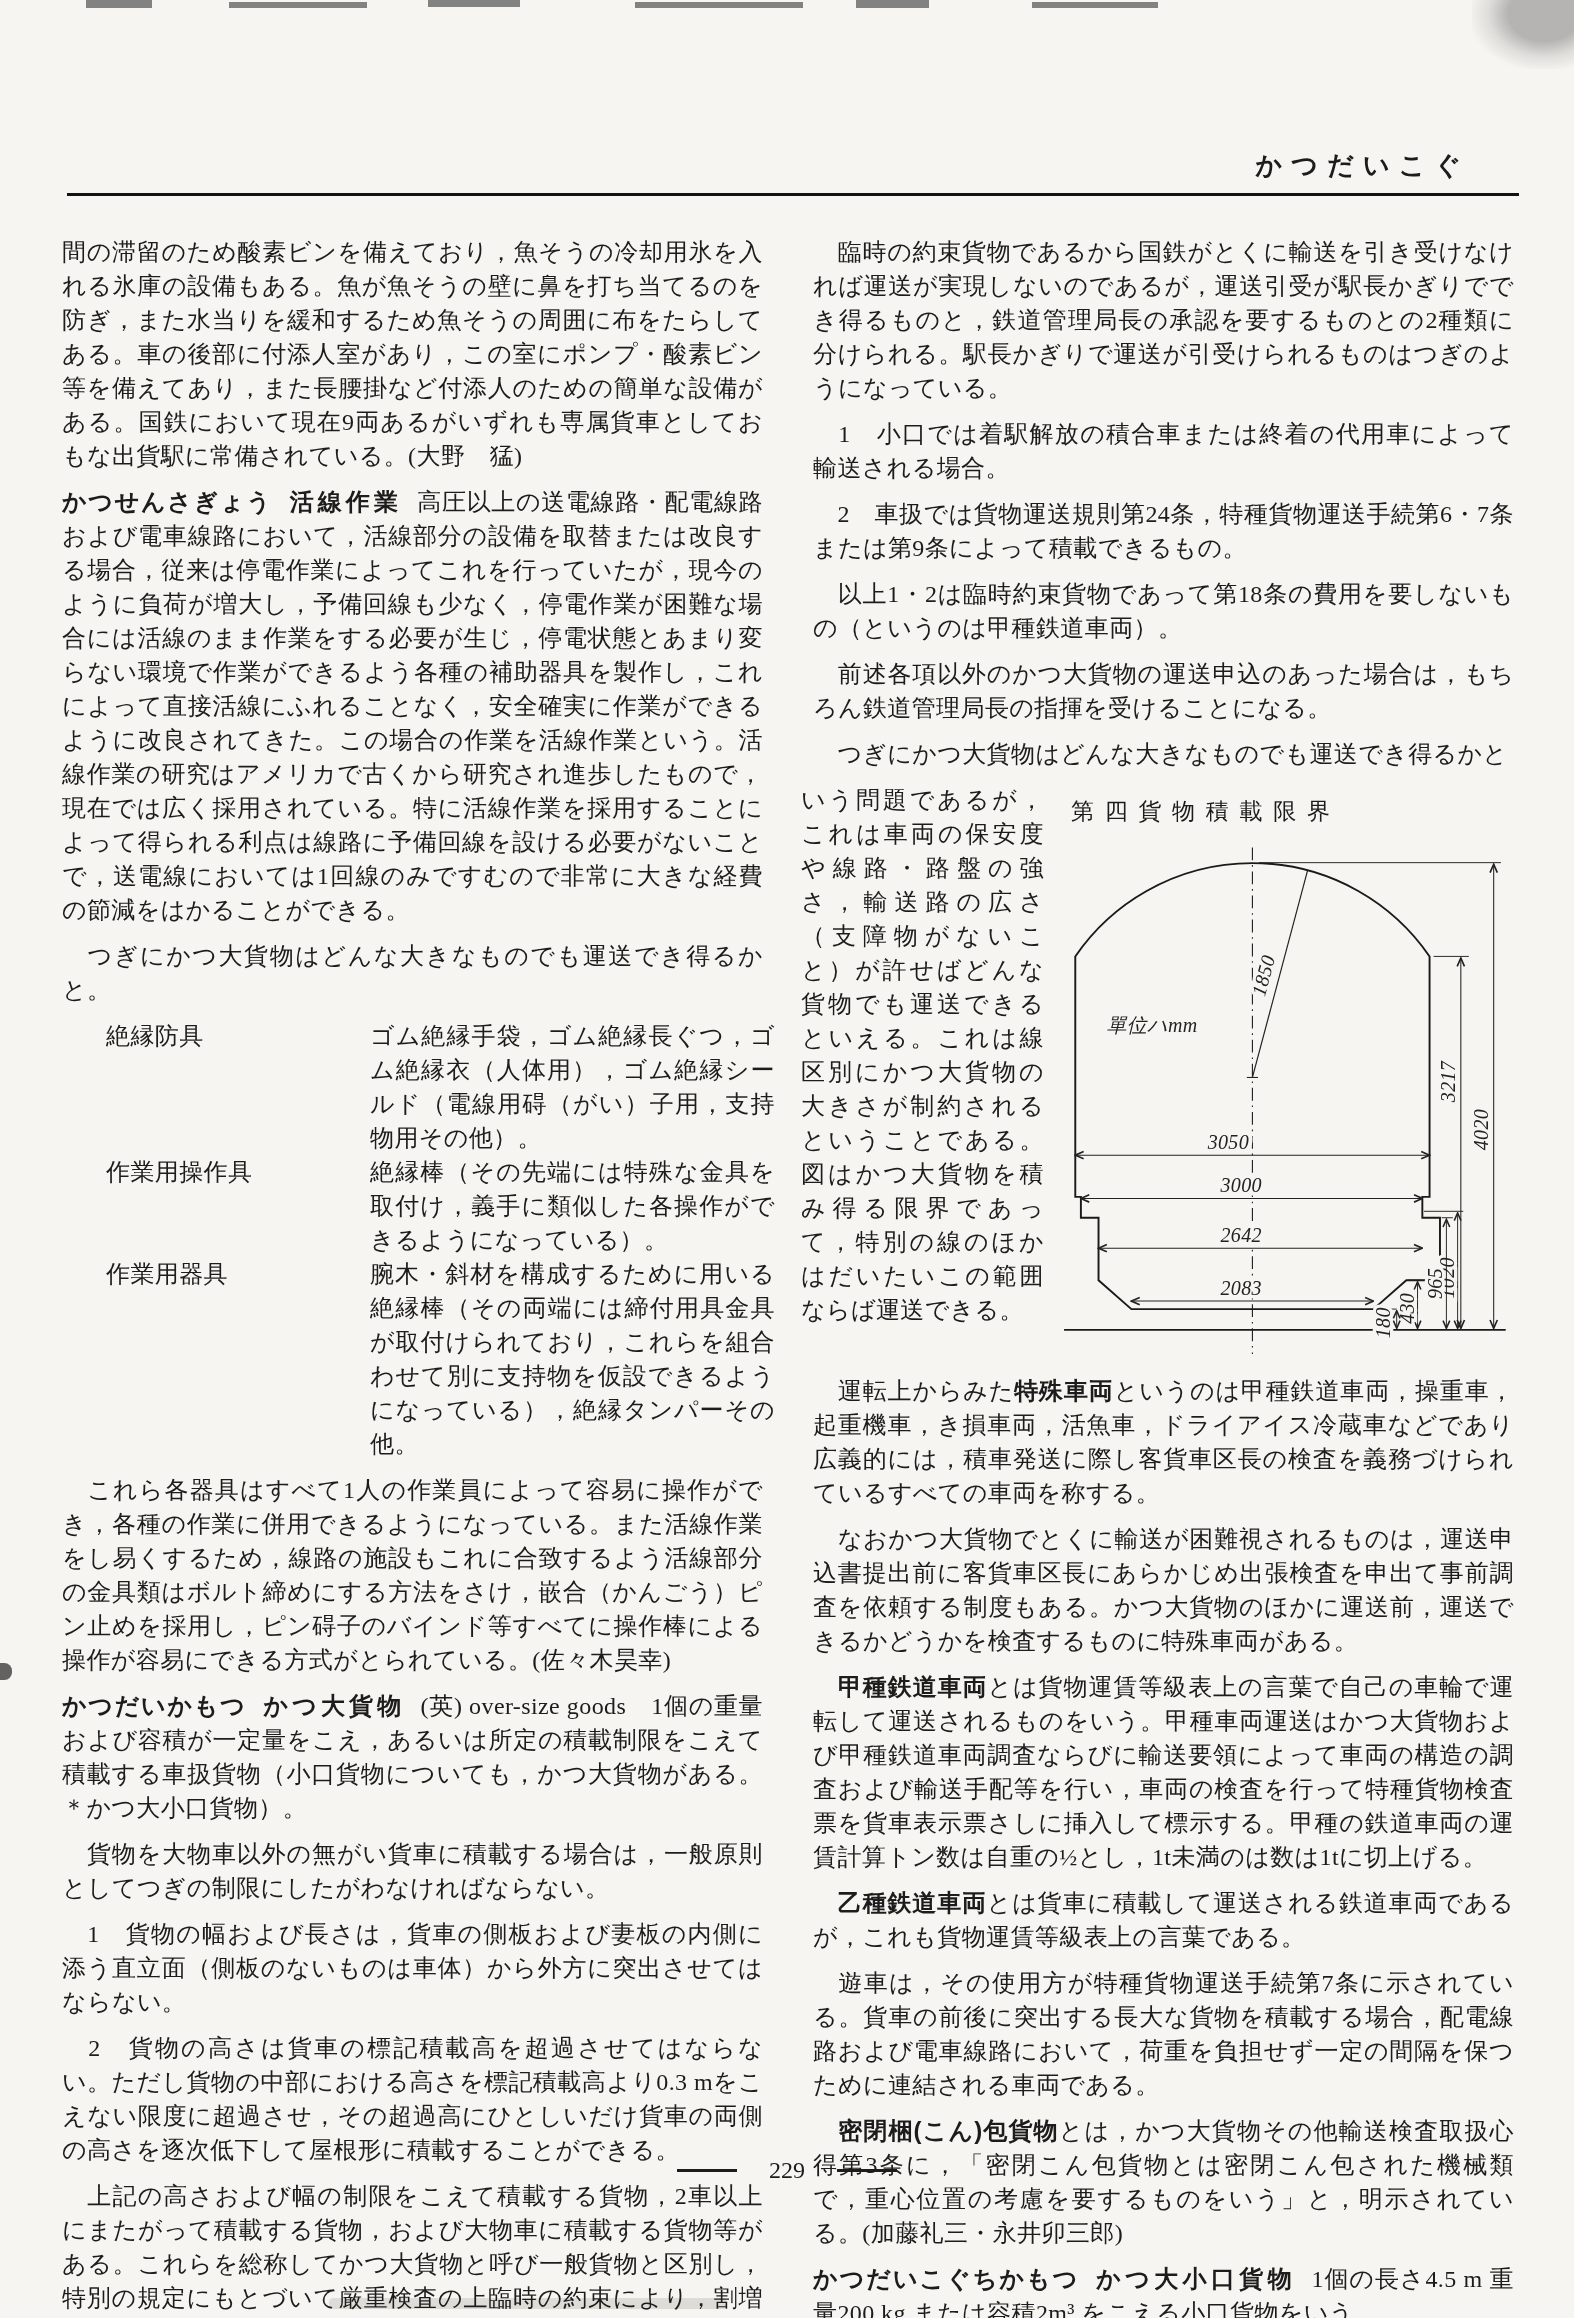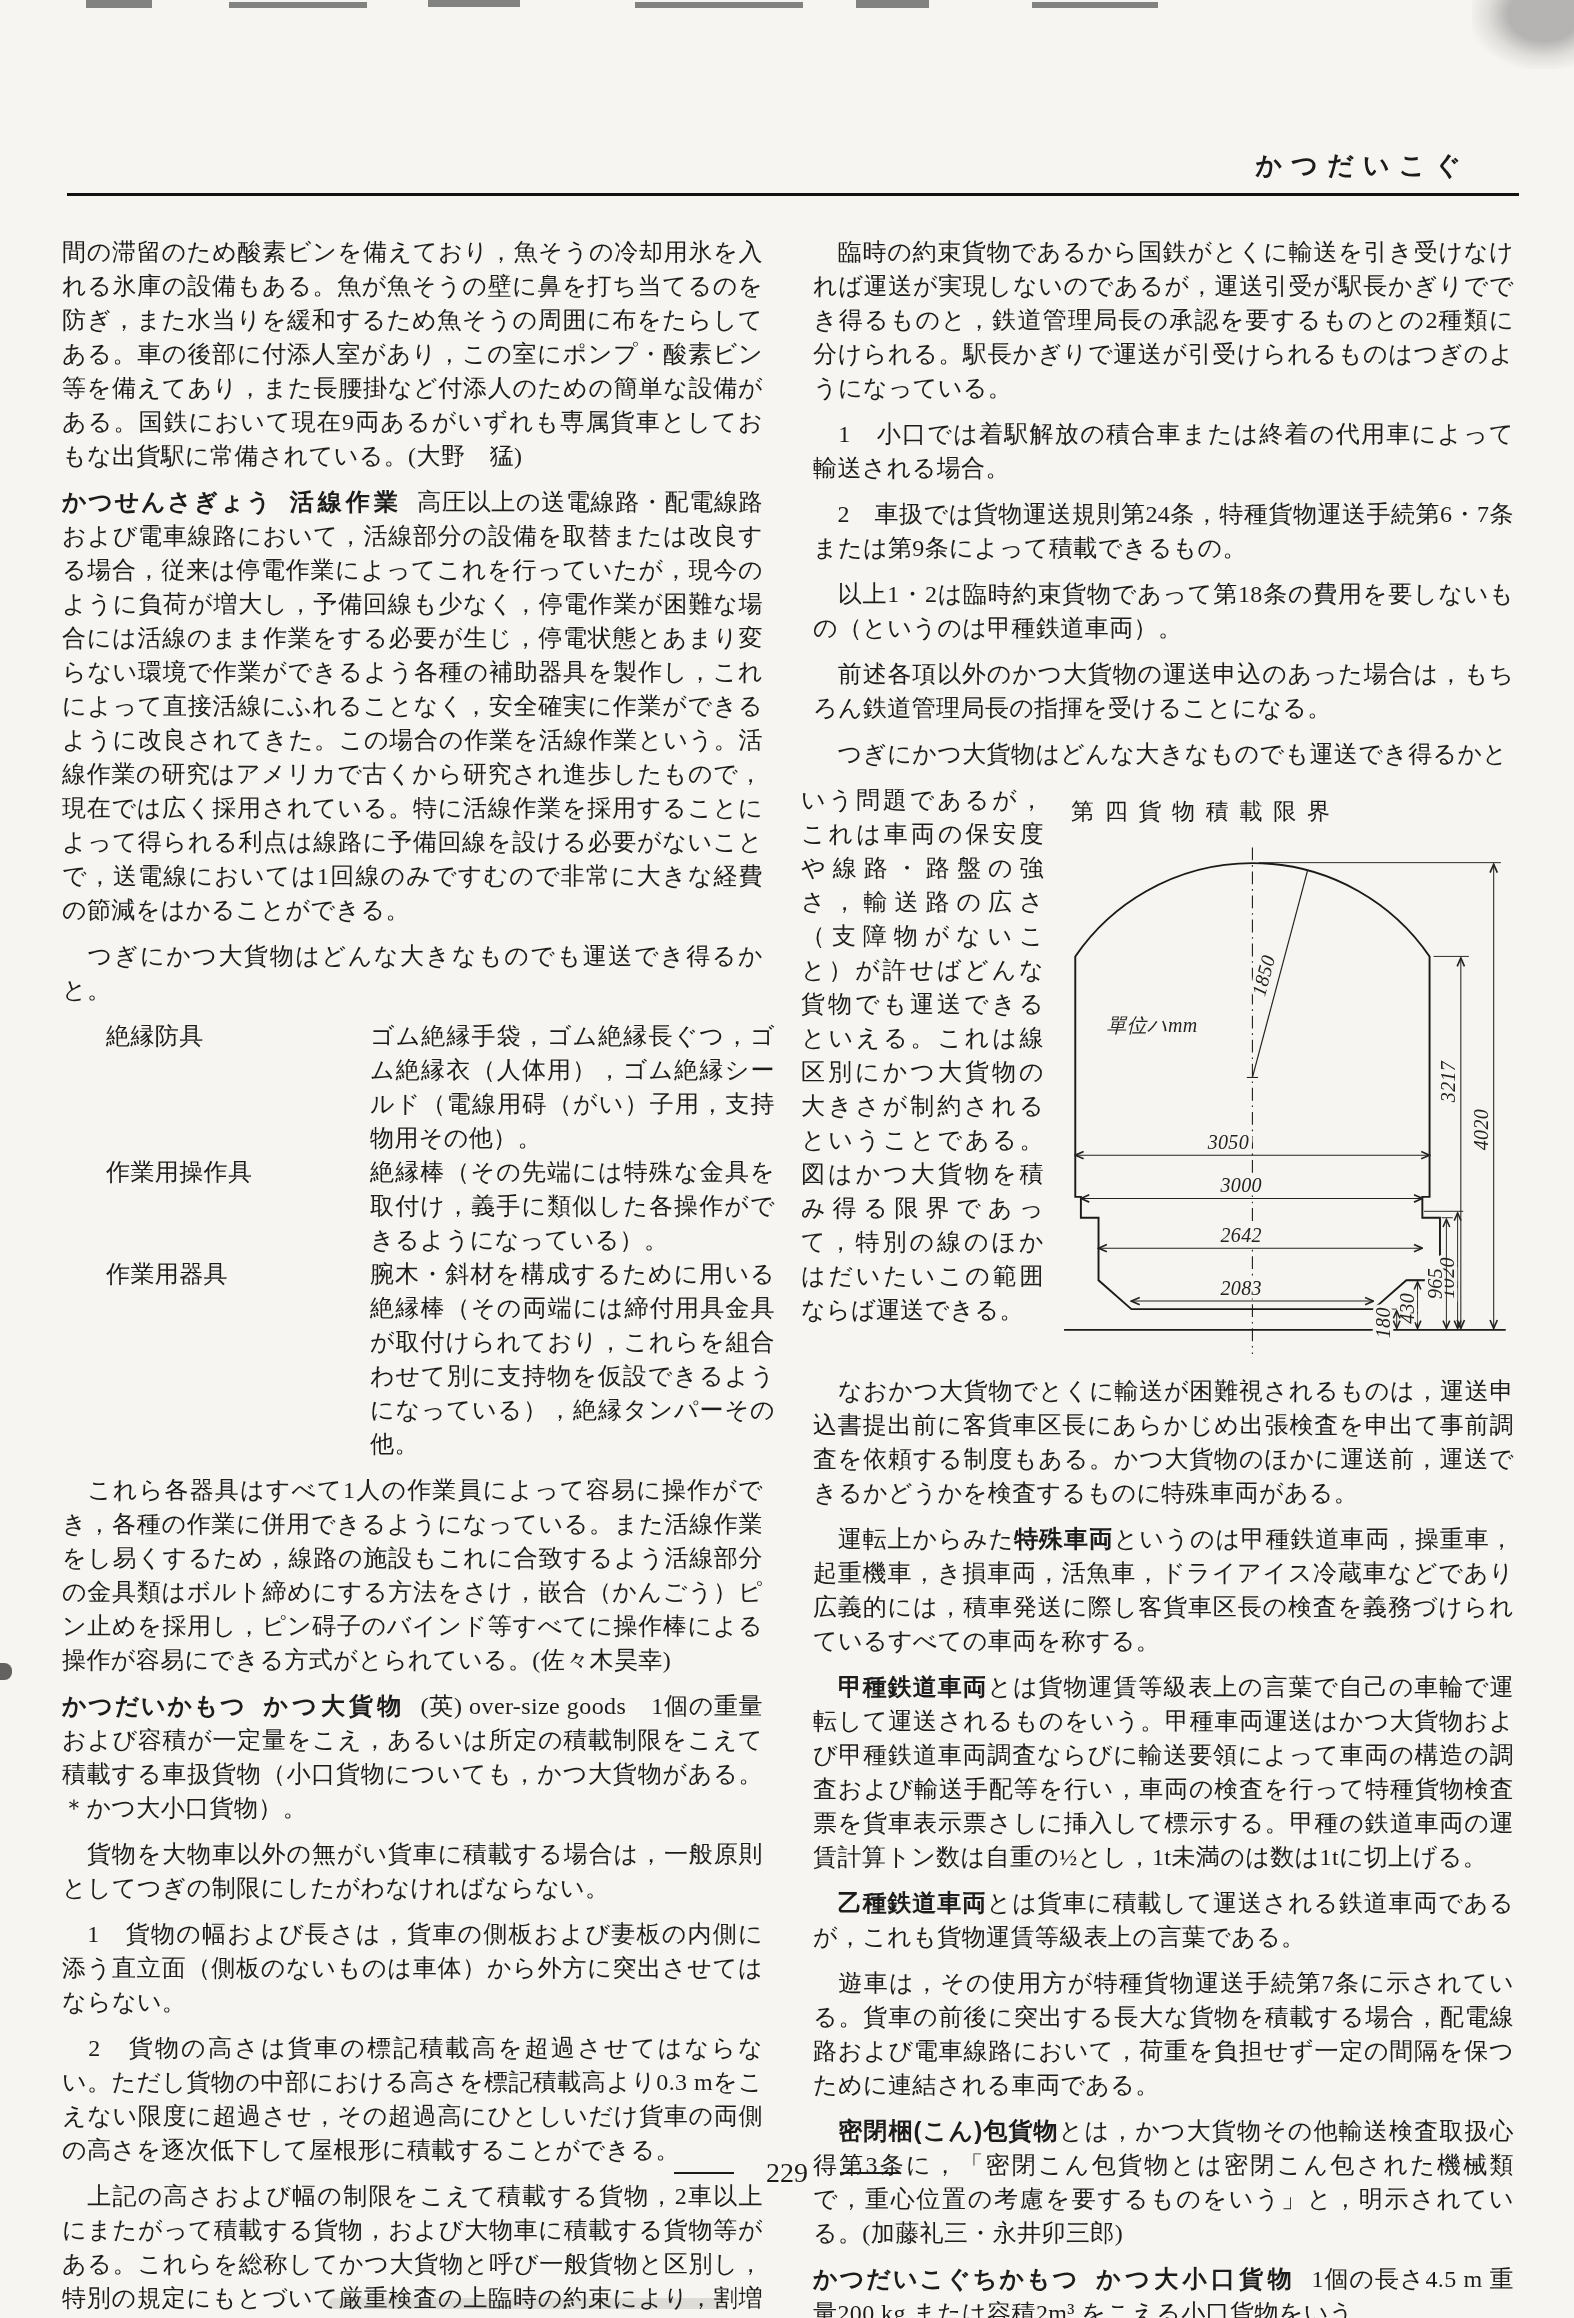--- a/index.html
+++ b/index.html
@@ -35,21 +35,21 @@
   .tool .term{width:264px;flex:none;}
   .tool .desc{flex:1;text-align:justify;}
   
   .fig-row{display:flex;gap:15px;}
   .fig-side{width:243px;flex:none;text-align:justify;}
   .figure{flex:1;}
   .fig-title{font-size:23px;letter-spacing:10.7px;line-height:34px;margin:0 0 1.5px 0;}
   .figure svg{display:block;margin:0 auto;}
   .dim{font-style:italic;font-size:25px;fill:#222;}
   
-  .page-number{position:absolute;top:2157px;left:619px;width:336px;display:flex;align-items:center;justify-content:center;gap:32px;font-size:28px;}
+  .page-number{position:absolute;top:2157px;left:619px;width:336px;display:flex;align-items:center;justify-content:center;gap:32px;font-size:24px;}
   .page-number .dash{width:60px;height:2.3px;background:#1c1c1c;}
 </style>
 </head>
 <body>
 
 <div class="top-mark" style="left:86px;top:0;width:66px;height:8.4px;"></div>
 <div class="top-mark" style="left:229px;top:1.5px;width:138px;height:6.1px;"></div>
 <div class="top-mark" style="left:428px;top:0;width:92px;height:6.9px;"></div>
 <div class="top-mark" style="left:635px;top:2.3px;width:168px;height:6.1px;"></div>
 <div class="top-mark" style="left:856px;top:0;width:73px;height:7.6px;"></div>
@@ -158,23 +158,23 @@
 
         <line x1="446" y1="550" x2="446" y2="608" stroke="#222" stroke-width="1.2" marker-start="url(#ah)" marker-end="url(#ah)"></line>
         <text class="dim" transform="rotate(-90 441 583)" x="441" y="583" text-anchor="middle" font-size="22" paint-order="stroke" stroke="#f7f5f1" stroke-width="8">430</text>
 
         <line x1="420" y1="586" x2="420" y2="608" stroke="#222" stroke-width="1.2" marker-start="url(#ah)" marker-end="url(#ah)"></line>
         <text class="dim" transform="rotate(-90 412 601)" x="412" y="601" text-anchor="middle" font-size="21" paint-order="stroke" stroke="#f7f5f1" stroke-width="8">180</text>
       </svg>
     </div>
   </div>
 
+  <p><span>　運転上からみた</span><b class="ib">特殊車両</b><span>というのは甲種鉄道車両，操重車，起重機車，き損車両，活魚車，ドライアイス冷蔵車などであり広義的には，積車発送に際し客貨車区長の検査を義務づけられているすべての車両を称する。</span></p>
+
   <p>　なおかつ大貨物でとくに輸送が困難視されるものは，運送申込書提出前に客貨車区長にあらかじめ出張検査を申出て事前調査を依頼する制度もある。かつ大貨物のほかに運送前，運送できるかどうかを検査するものに特殊車両がある。</p>
-
-  <p><span>　運転上からみた</span><b class="ib">特殊車両</b><span>というのは甲種鉄道車両，操重車，起重機車，き損車両，活魚車，ドライアイス冷蔵車などであり広義的には，積車発送に際し客貨車区長の検査を義務づけられているすべての車両を称する。</span></p>
 
   <p><span>　</span><b class="ib">甲種鉄道車両</b><span>とは貨物運賃等級表上の言葉で自己の車輪で運転して運送されるものをいう。甲種車両運送はかつ大貨物および甲種鉄道車両調査ならびに輸送要領によって車両の構造の調査および輸送手配等を行い，車両の検査を行って特種貨物検査票を貨車表示票さしに挿入して標示する。甲種の鉄道車両の運賃計算トン数は自重の½とし，1t未満のは数は1tに切上げる。</span></p>
 
   <p><span>　</span><b class="ib">乙種鉄道車両</b><span>とは貨車に積載して運送される鉄道車両であるが，これも貨物運賃等級表上の言葉である。</span></p>
 
   <p>　遊車は，その使用方が特種貨物運送手続第7条に示されている。貨車の前後に突出する長大な貨物を積載する場合，配電線路および電車線路において，荷重を負担せず一定の間隔を保つために連結される車両である。</p>
 
   <p><span>　</span><b class="ib">密閉梱(こん)包貨物</b><span>とは，かつ大貨物その他輸送検査取扱心得第3条に，「密閉こん包貨物とは密閉こん包された機械類で，重心位置の考慮を要するものをいう」と，明示されている。(加藤礼三・永井卯三郎)</span></p>
 
   <p><b class="kana">かつだいこぐちかもつ</b><b class="eterm">かつ大小口貨物</b><span>1個の長さ4.5 m 重量200 kg または容積2m³ をこえる小口貨物をいう。</span></p>

